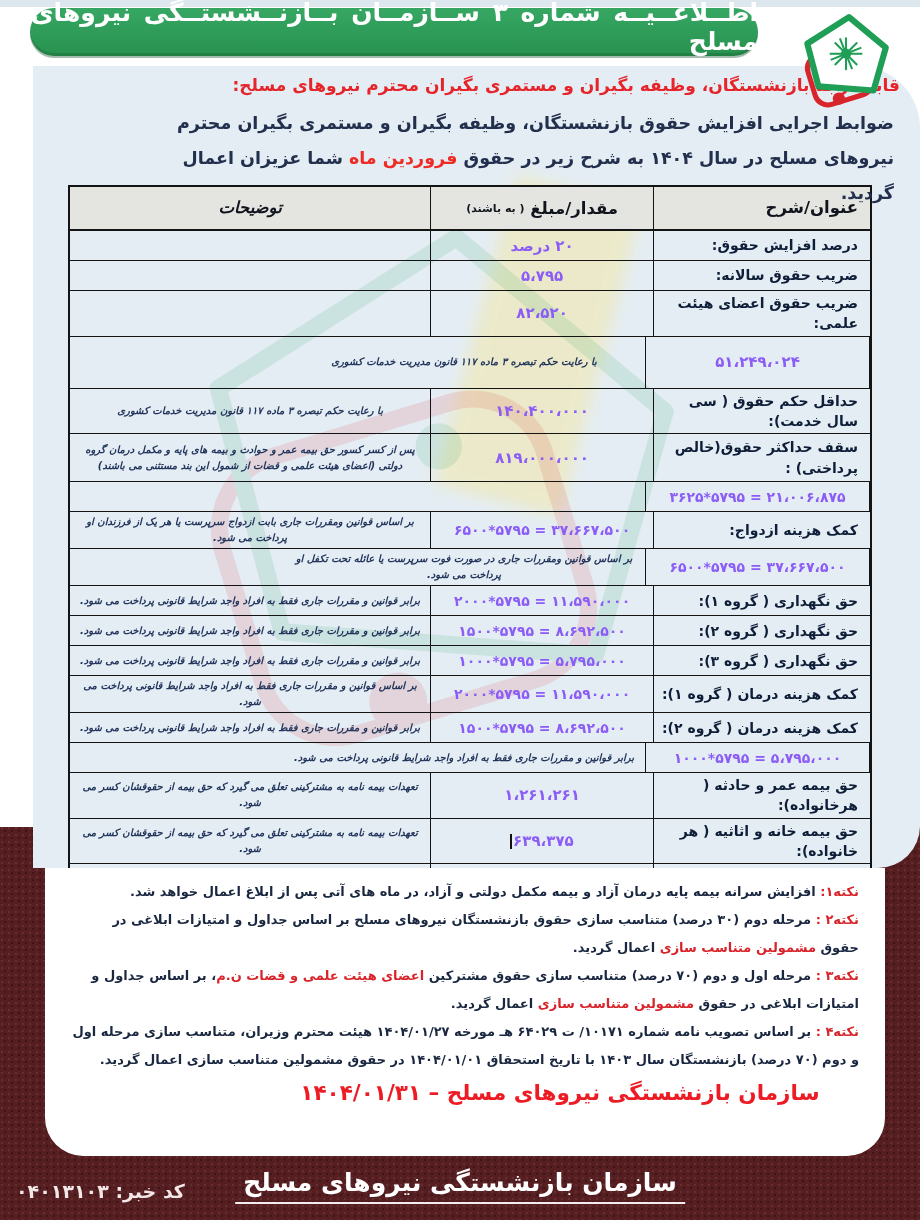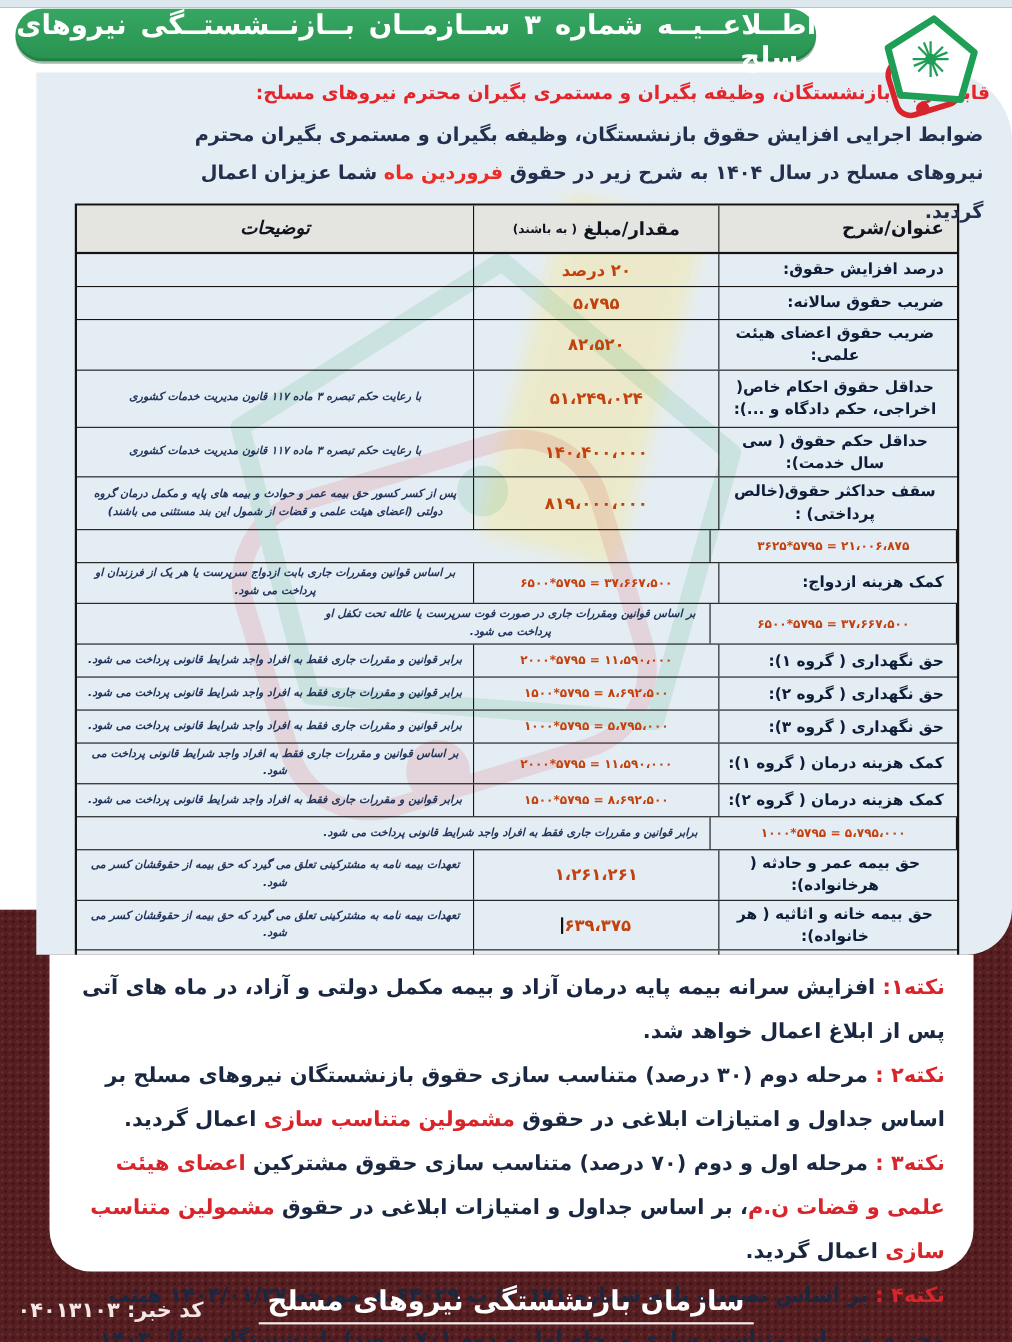--- a/index.html
+++ b/index.html
@@ -9,24 +9,24 @@
           background-color:#561e21;
           background-image:
             radial-gradient(circle at 2px 2px, rgba(255,255,255,.08) 1px, transparent 1.6px),
             radial-gradient(circle at 5px 5px, rgba(0,0,0,.30) 1px, transparent 1.6px);
           background-size:7px 7px; direction:rtl; }
   .top-strip { position:absolute; top:0; left:0; right:0; height:7px; background:#dde7ee; z-index:3; }
   .white-top { position:absolute; top:7px; left:0; right:0; height:820px; background:#ffffff; z-index:1; }
   .blue-panel { position:absolute; top:66px; left:33px; right:0; height:802px;
                 background:#e4edf4; border-radius:0 62px 42px 0; z-index:2; }
   
-  .band { position:absolute; top:8px; left:14px; width:728px; height:48px; z-index:4;
+  .band { position:absolute; top:8px; left:30px; width:728px; height:48px; z-index:4;
           background:linear-gradient(#36a763,#28924f); border-radius:24px;
           box-shadow:0 2px 0 rgba(0,60,25,.35), inset 0 -3px 0 rgba(0,0,0,.12);
-          display:flex; align-items:flex-start; justify-content:center; }
+          display:flex; align-items:flex-end; justify-content:center; }
   .band span { color:#fff; font-size:25px; font-weight:bold; letter-spacing:-.5px; word-spacing:4px; }
   .logo { position:absolute; top:12px; right:24px; width:102px; height:108px; z-index:4; }
   
   .attention { position:absolute; top:9px; right:20px; left:20px; text-align:right;
                color:#e6252b; font-size:17px; font-weight:bold; z-index:3;}
   .intro { position:absolute; top:40px; right:26px; width:860px; text-align:right;
            color:#222f4d; font-size:17.5px; font-weight:bold; line-height:35px; z-index:3; padding-left:101px;}
   .intro .hl { color:#ee2b24; }
   
   .streak { position:absolute; left:440px; top:120px; width:130px; height:320px; background:#f3e7a0;
@@ -35,34 +35,34 @@
   
   .table { position:absolute; top:119px; right:48px; width:804px; z-index:1;
            border:2.4px solid #141414; background:transparent; }
   .thead { display:flex; direction:rtl; background:#e4e4e1; min-height:44px; border-bottom:2px solid #141414; }
   .trow  { display:flex; direction:rtl; min-height:30px; border-bottom:1.6px solid #141414; }
   #tbody .trow:last-child { border-bottom:none; }
   #tbody .trow:nth-child(4)  { min-height:52px; }
   #tbody .trow:nth-child(6)  { min-height:48px; }
   #tbody .trow:nth-child(19) { min-height:44px; }
   .cell { display:flex; align-items:center; justify-content:center; padding:2px 6px; }
-  .c-title  { width:217px; justify-content:flex-start; text-align:center; padding-right:12px;
+  .c-title  { width:217px; justify-content:flex-start; text-align:right; padding-right:12px;
               color:#0f1e38; font-weight:bold; font-size:14px; line-height:1.45; }
   .c-amount { width:225px; border-left:1.6px solid #141414; border-right:1.6px solid #141414;
-              color:#c2410c; font-weight:bold; font-size:15px; text-align:center; }
+              color:#8b5cf6; font-weight:bold; font-size:15px; text-align:center; }
   .c-notes  { width:362px; color:#23355c; font-weight:bold; font-size:10px; line-height:1.6; text-align:center;font-style:italic; }
   .th { color:#10141c; font-weight:bold; font-size:16.5px; }
   .th .sub { font-size:11px; font-weight:bold; }
-  .formula { direction:ltr; unicode-bidi:isolate; font-size:11px; letter-spacing:.3px; }
+  .formula { direction:ltr; unicode-bidi:isolate; font-size:14px; letter-spacing:.3px; }
   .red-amount { color:#e32028; font-size:12.5px; }
   .caret { display:inline-block; width:1.6px; height:15px; background:#111; margin-right:1px; vertical-align:middle; }
   
   .notes-panel { position:absolute; top:868px; right:35px; width:840px; height:288px; background:#ffffff;
                  border-radius:0 0 38px 38px; z-index:2; padding:10px 26px 8px 26px; }
-  .note { text-align:right; color:#1a2740; font-size:19px; font-weight:bold; line-height:40px; }
+  .note { text-align:right; color:#1a2740; font-size:13px; font-weight:bold; line-height:28px; }
   .nlabel { color:#d8252b; }
   .red-seg { color:#d8252b; }
   .signature { margin-top:6px; text-align:center; position:relative; left:95px;
                color:#ed1c24; font-size:21.5px; font-weight:bold; }
   
   .footer-org { position:absolute; bottom:16px; left:50%; transform:translateX(-50%); z-index:2;
                 color:#fff; font-size:25px; font-weight:bold; white-space:nowrap;
                 border-bottom:2px solid #f5eded; padding:0 8px 5px 8px; }
   .news-code { position:absolute; bottom:18px; left:16px; z-index:2; color:#f3e7e7;
                font-size:19px; font-weight:bold; direction:rtl;margin-top:48px; }
@@ -136,21 +136,20 @@
             <div class="cell c-notes"></div>
           </div>
           <div class="trow">
             <div class="cell c-title">ضریب حقوق اعضای هیئت علمی:</div>
             <div class="cell c-amount">
               <span>۸۲،۵۲۰</span>
             </div>
             <div class="cell c-notes"></div>
           </div>
           <div class="trow">
-            <div class="cell c-title">حداقل حقوق احکام خاص( اخراجی، حکم دادگاه و ...):</div>
             <div class="cell c-amount">
               <span>۵۱،۲۴۹،۰۲۴</span>
             </div>
             <div class="cell c-notes">با رعایت حکم تبصره ۳ ماده ۱۱۷ قانون مدیریت خدمات کشوری</div>
           </div>
           <div class="trow">
             <div class="cell c-title">حداقل حکم حقوق ( سی سال خدمت):</div>
             <div class="cell c-amount">
               <span>۱۴۰،۴۰۰،۰۰۰</span>
             </div>

